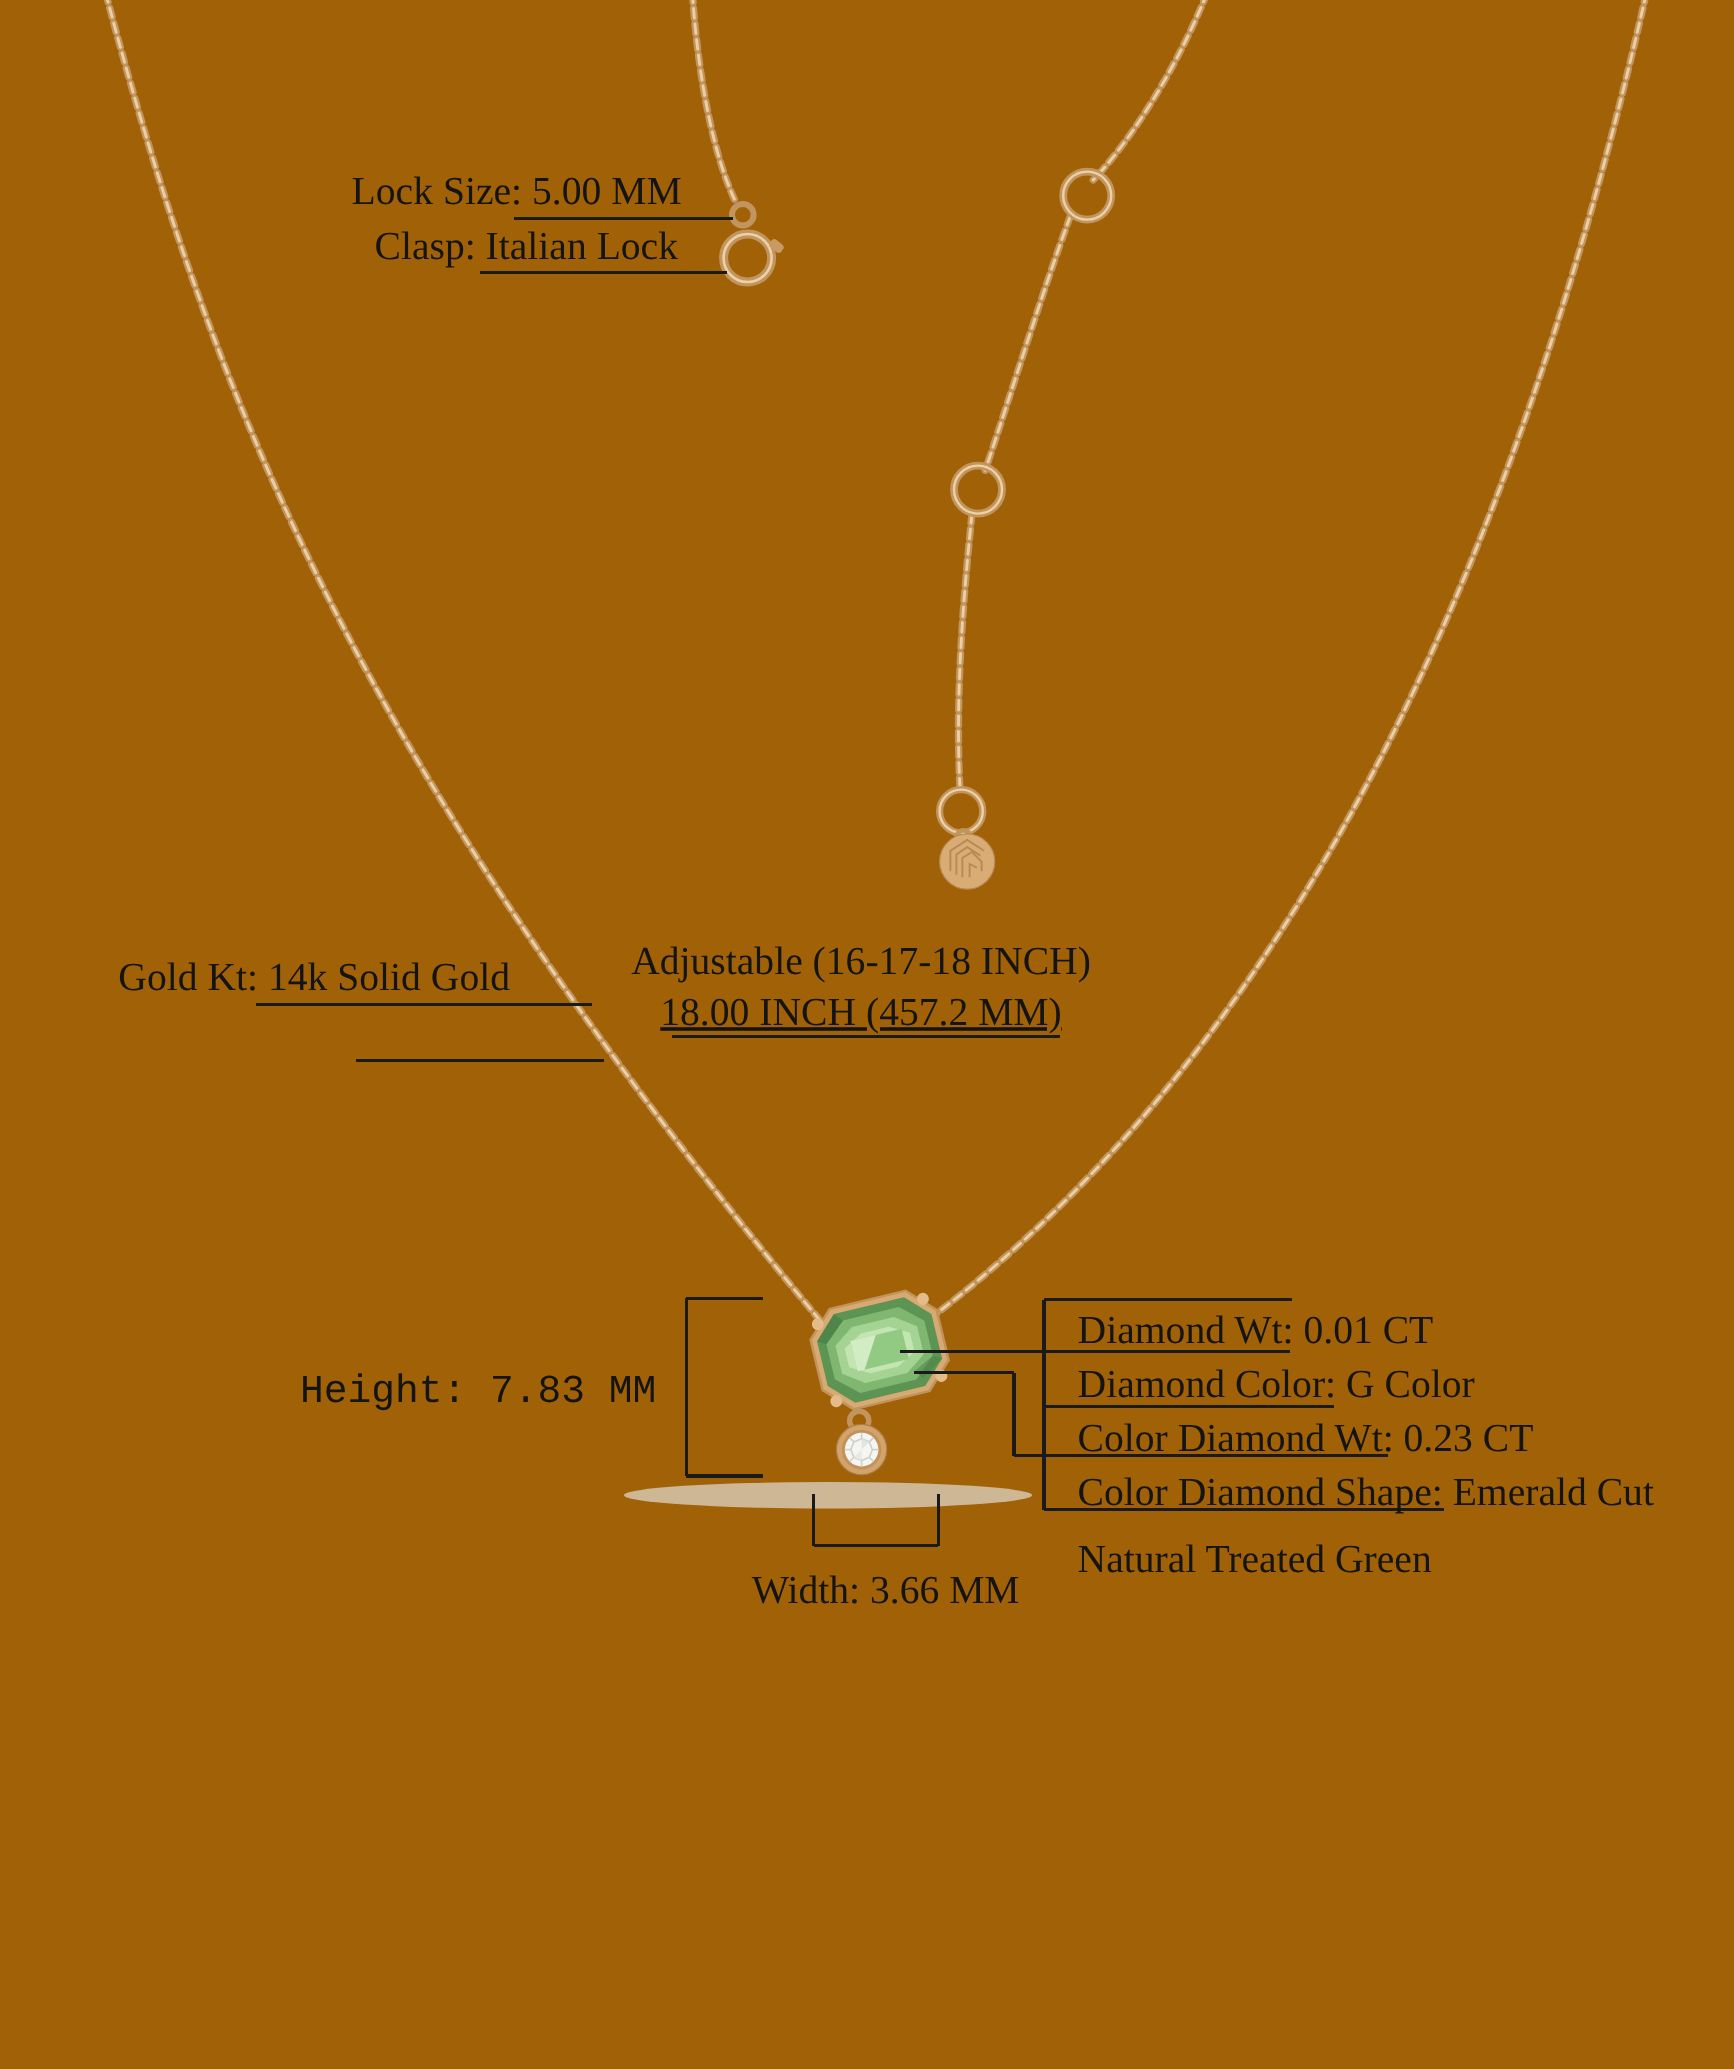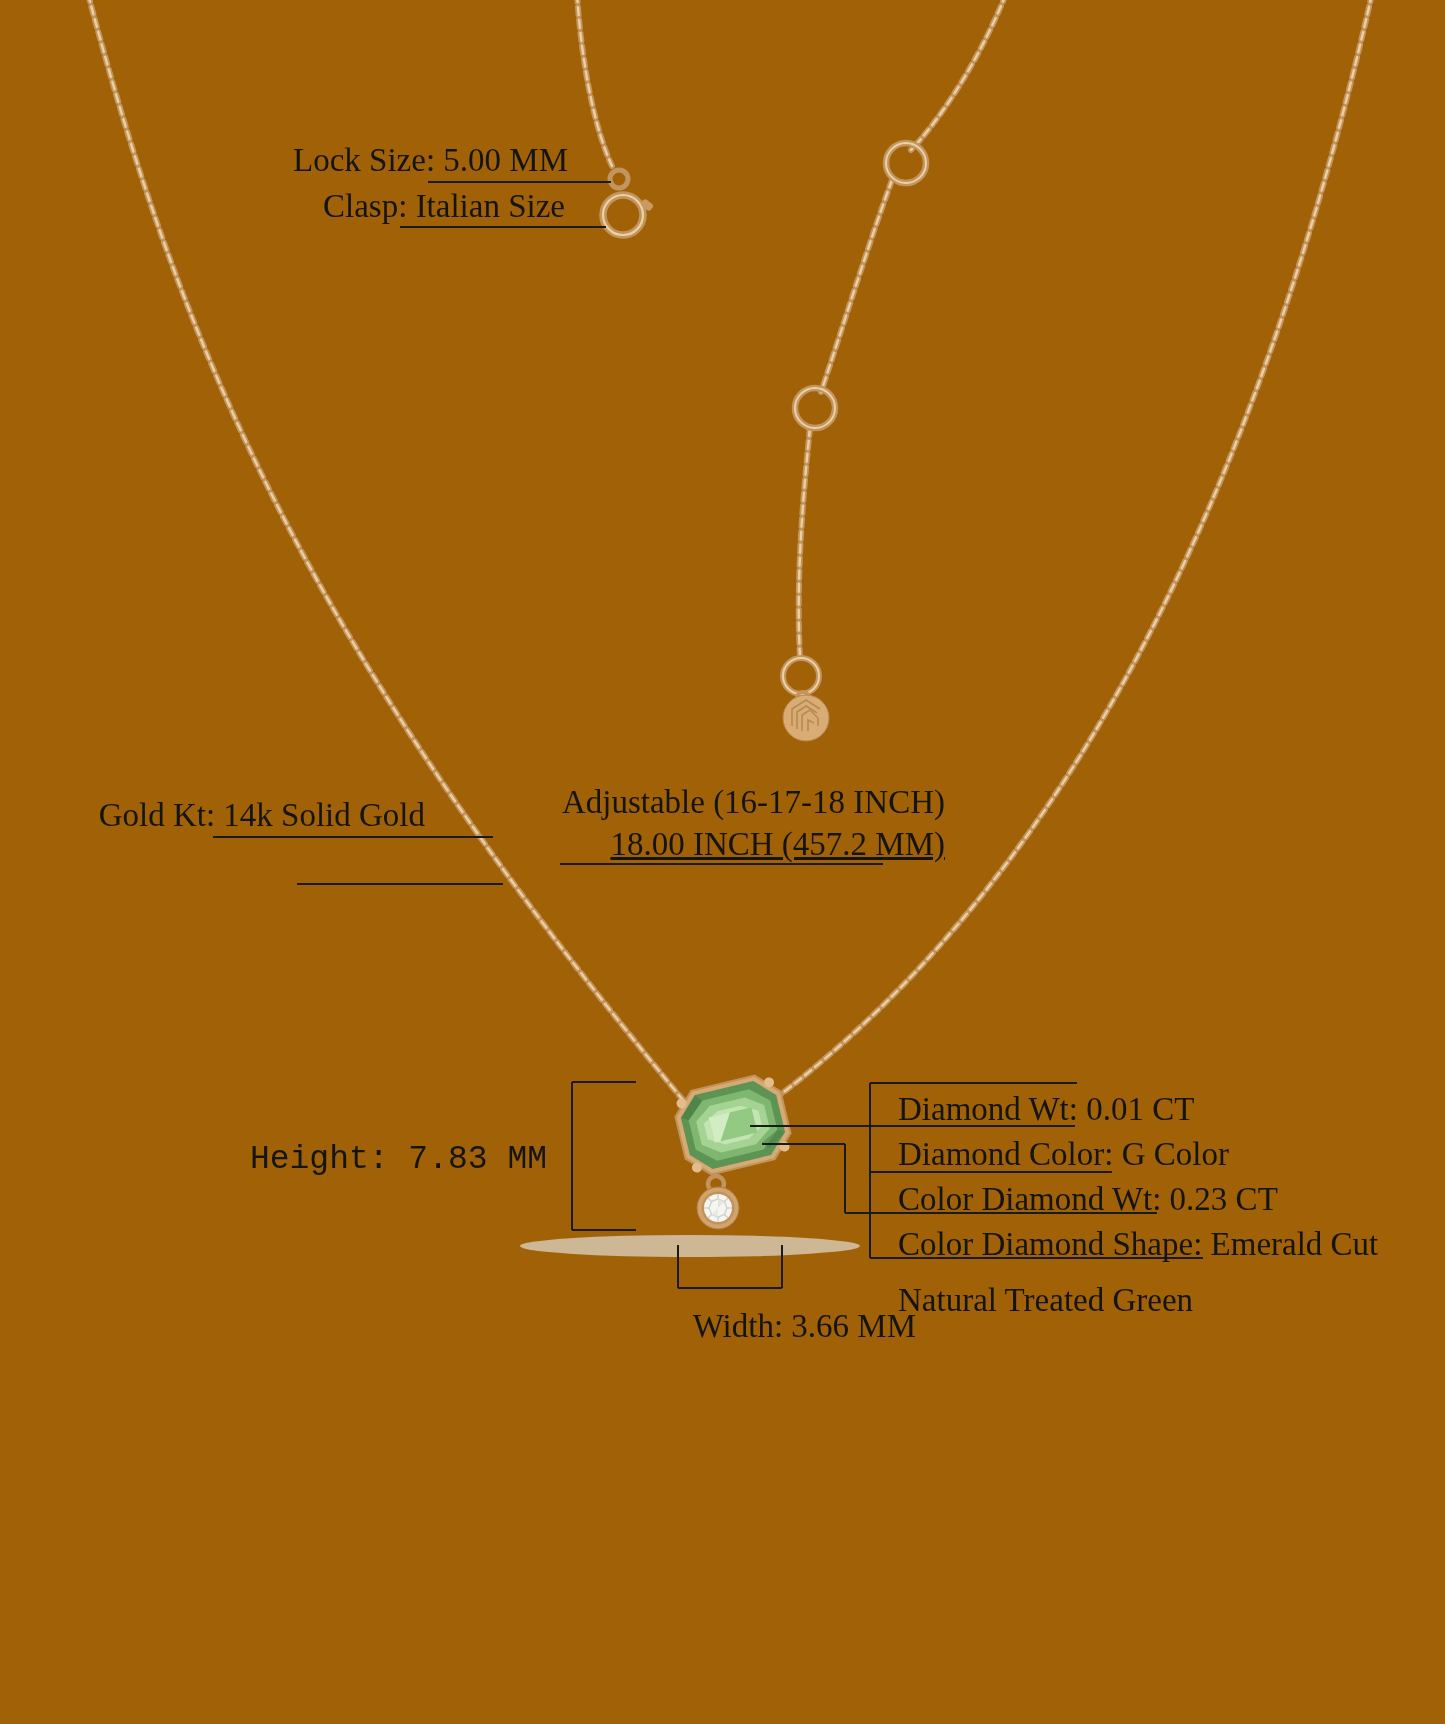--- a/index.html
+++ b/index.html
@@ -14,21 +14,21 @@
   }
   #art{position:absolute;left:0;top:0;width:1445px;height:1724px;}
   .lbl{
     position:absolute;
     font-size:33px;
     line-height:40px;
     white-space:nowrap;
     color:#141414;
   }
   .r{text-align:right;}
-  .c{text-align:right;}
+  .c{text-align:center;}
 </style>
 </head>
 <body>
 
 <div id="canvas">
 
   <svg id="art" viewBox="0 0 1445 1724">
 
     <ellipse cx="690" cy="1246" rx="170" ry="11" fill="#e7e5e1" opacity="0.65"></ellipse>
 
@@ -163,21 +163,21 @@
         <line x1="845" y1="1144" x2="845" y2="1213"></line>
         <line x1="845" y1="1213" x2="1157" y2="1213"></line>
         <line x1="870" y1="1258" x2="1203" y2="1258"></line>
         <line x1="870" y1="1083" x2="870" y2="1258"></line>
       </g>
     </g>
   </svg>
 
   <div class="lbl r" style="left:260px;top:140px;width:308px;">Lock Size: 5.00 MM</div>
 
-  <div class="lbl r" style="left:260px;top:186px;width:305px;">Clasp: Italian Size</div>
+  <div class="lbl r" style="left:260px;top:186px;width:305px;">Clasp: Italian Lock</div>
 
   <div class="lbl r" style="left:95px;top:795px;width:330px;">Gold Kt: 14k Solid Gold</div>
 
 
   <div class="lbl c" style="left:490px;top:782px;width:455px;">Adjustable (16-17-18 INCH)</div>
 
   <div class="lbl c" style="left:490px;top:824px;width:455px;text-decoration:underline;">18.00 INCH (457.2 MM)</div>
 
   <div class="lbl r" style="left:240px;top:1140px;width:307px;font-family:Liberation Mono, monospace;">Height: 7.83 MM</div>
 

